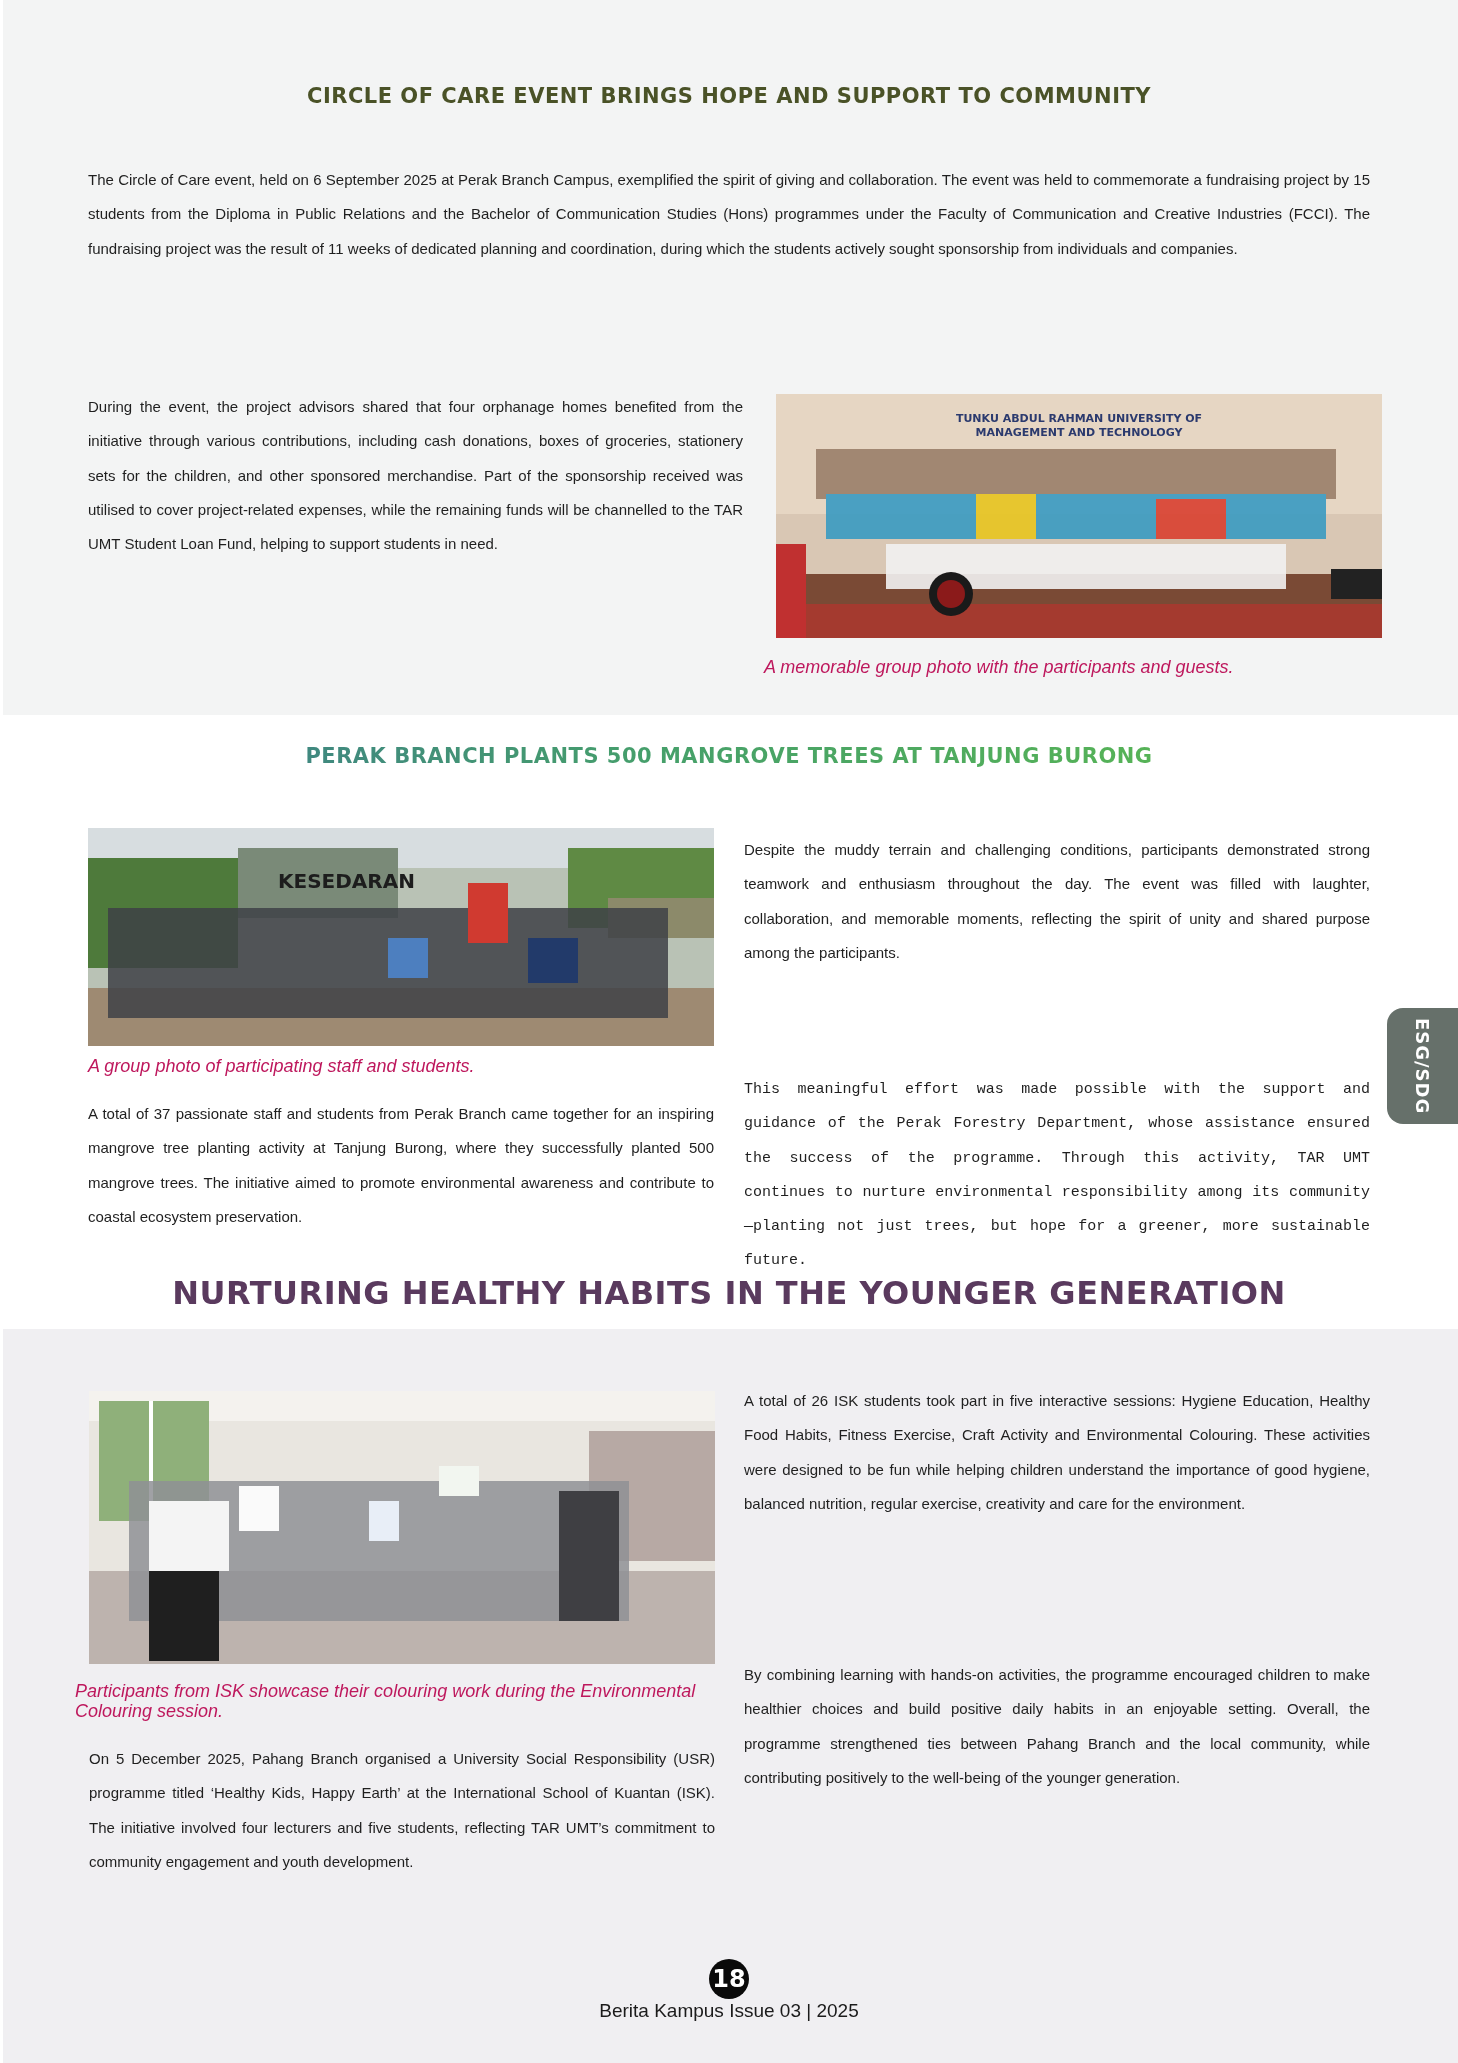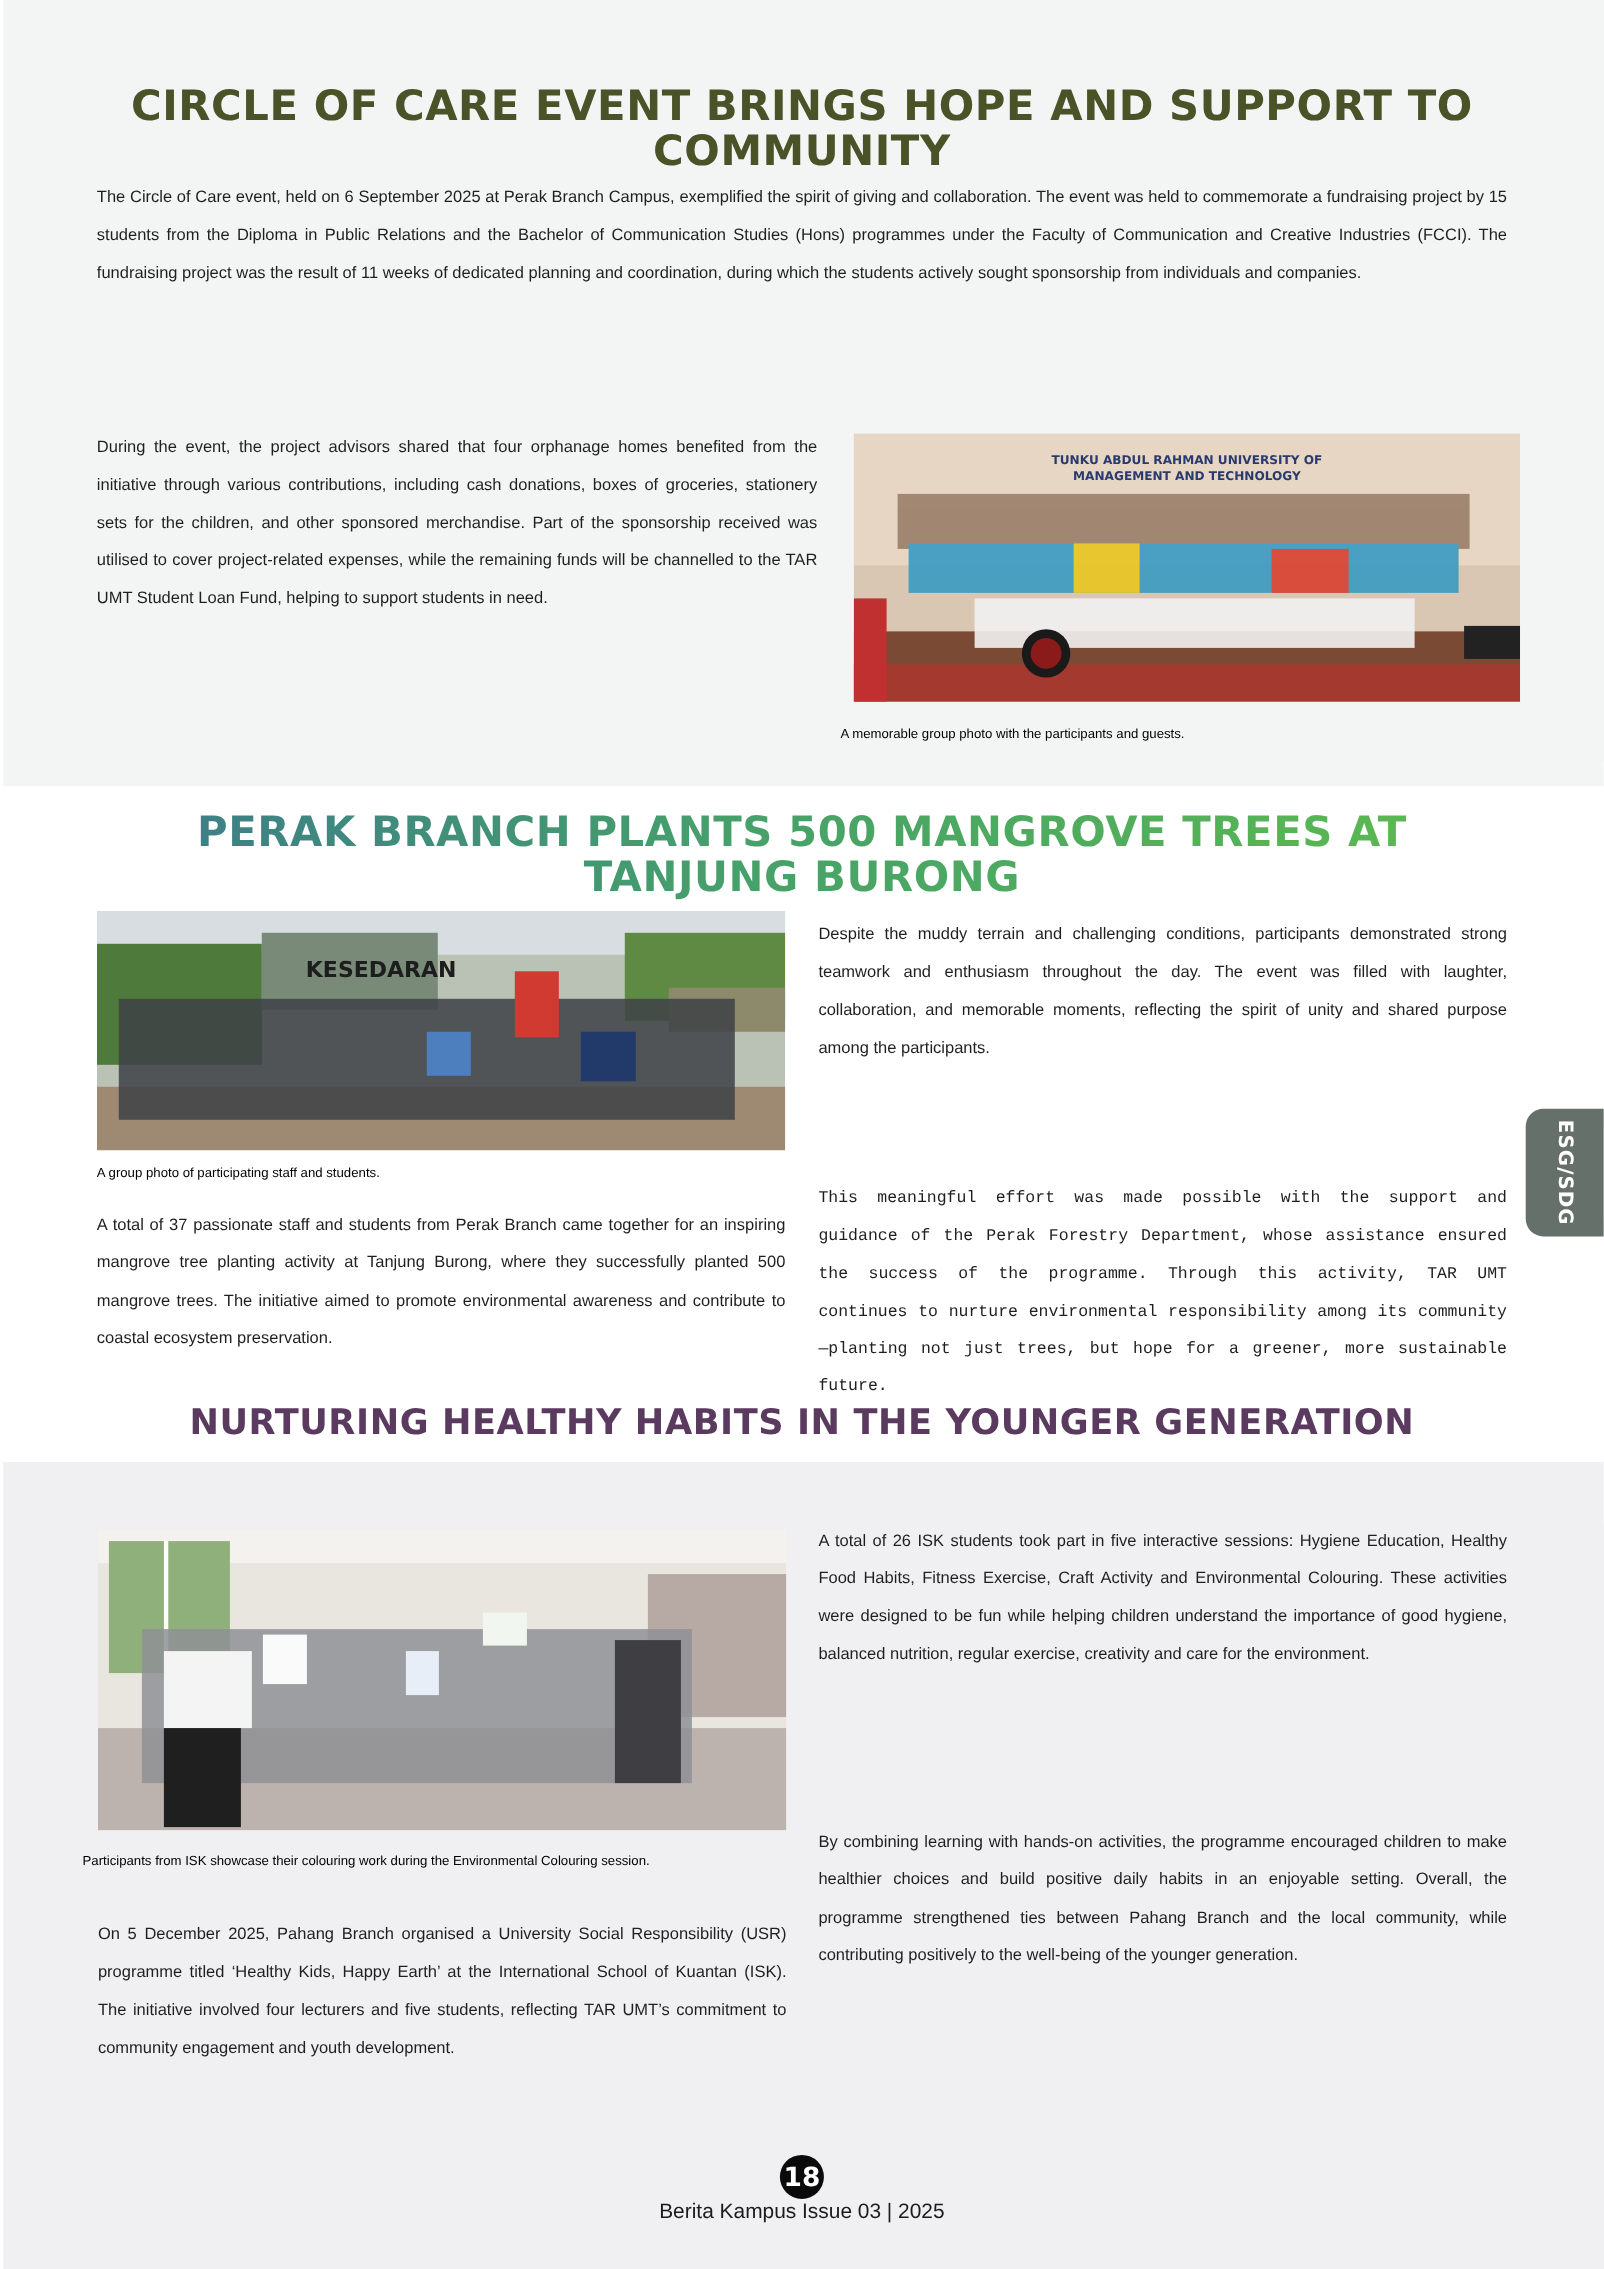--- a/index.html
+++ b/index.html
@@ -7,32 +7,32 @@
   body { position: relative; font-family: "Liberation Sans", "DejaVu Sans", sans-serif; color: #1d1d1d; }
 
   .section { position: absolute; left: 3px; right: 0; }
   .sec1 { top: 0; height: 715px; background: #f3f4f4; }
   .sec2 { top: 715px; height: 614px; background: #ffffff; }
   .sec3 { top: 1329px; height: 734px; background: #f0eff2; }
 
   .headline {
     position: absolute; left: 88px; width: 1282px; text-align: center;
     font-family: "DejaVu Sans", sans-serif; font-weight: bold;
-    font-size: 38px; line-height: 41px; letter-spacing: 0.5px; text-transform: uppercase;
+    font-size: 21px; line-height: 41px; letter-spacing: 0.5px; text-transform: uppercase;
   }
   .h1 { top: 76px; color: #4a5227; }
   .h2 { top: 736px; background: linear-gradient(90deg, #3c7a8c 0%, #46a06a 45%, #5dbb4e 100%);
         -webkit-background-clip: text; background-clip: text; color: transparent; }
   .h3 { top: 1273px; color: #5a3a5e; white-space: nowrap; font-size: 32px; }
 
   .para {
     position: absolute; font-size: 15px; line-height: 34.3px; text-align: justify;
     color: #1f1f1f;
   }
-  .caption { position: absolute; font-size: 12px; line-height: 20px; color: #000000; }
+  .caption { position: absolute; font-style: italic; font-size: 18px; line-height: 20px; color: #be185d; }
 
   .photo { position: absolute; overflow: hidden; }
   .photo svg { width: 100%; height: 100%; display: block; }
 
   .side-tab {
     position: absolute; left: 1387px; top: 1008px; width: 71px; height: 116px;
     background: #66706a; border-radius: 16px 0 0 16px;
     display: flex; align-items: center; justify-content: center;
   }
   .side-tab span {

